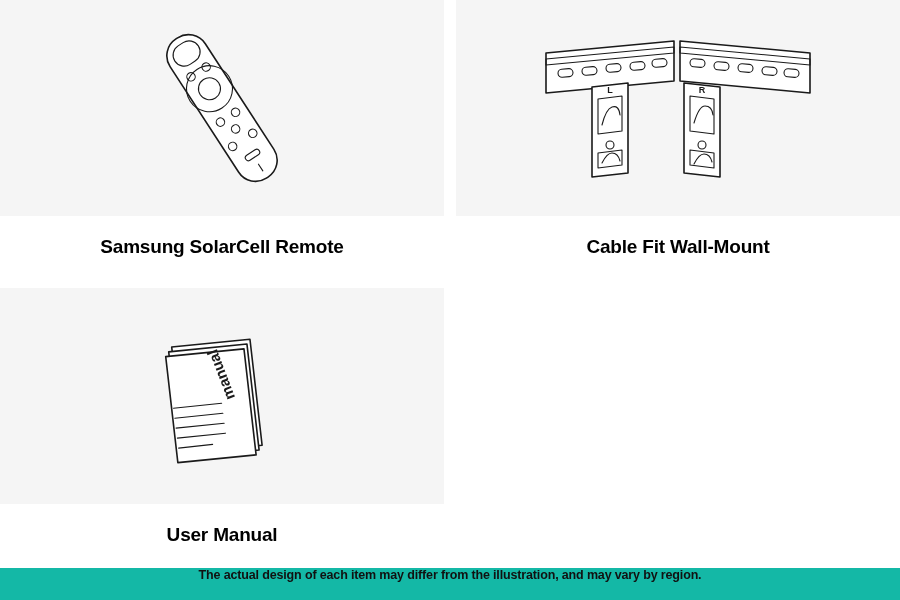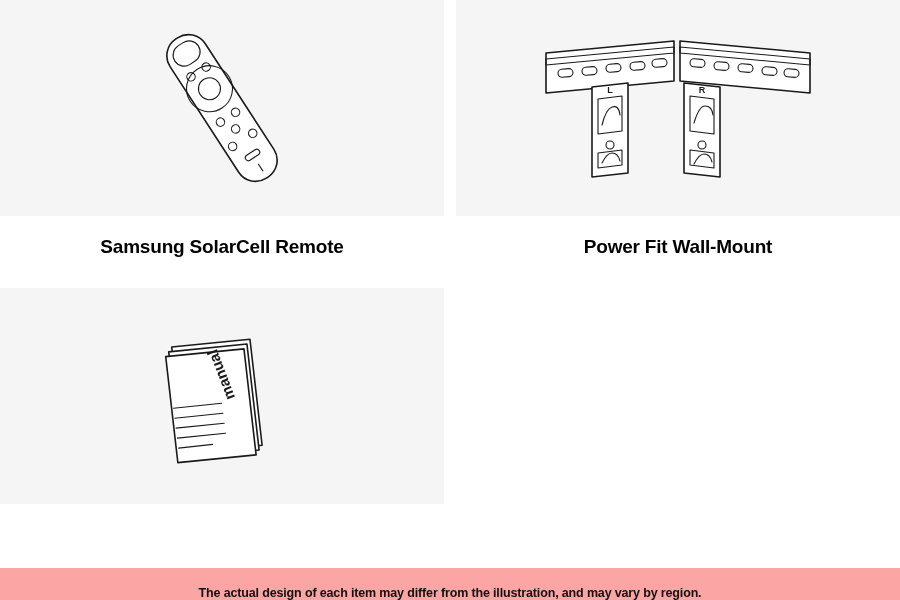--- a/index.html
+++ b/index.html
@@ -55,23 +55,23 @@
     color: #000000;
     letter-spacing: -0.2px;
     text-align: left;
   }
   .footer {
     position: absolute;
     left: 0;
     bottom: 0;
     width: 900px;
     height: 32px;
-    background: #fca5a5;
-    display: flex;
-    align-items: flex-end;
+    background: #14b8a6;
+    display: flex;
+    align-items: flex-start;
     justify-content: center;
   }
   .footer-text {
     font-size: 12.5px;
     font-weight: bold;
     color: #111111;
     letter-spacing: -0.15px;
   }
   svg {
     display: block;
@@ -166,21 +166,21 @@
             <polygon class="fillw" points="156,70 192,74 192,164 156,160"></polygon>
             <polygon class="ln-thin" points="162,83 186,86 186,121 162,118"></polygon>
             <path class="ln-thin" d="M166 110 q5 -17 11 -17 q7 0 8 9"></path>
             <circle class="ln-thin" cx="174" cy="132" r="4"></circle>
             <polygon class="ln-thin" points="162,137 186,140 186,155 162,152"></polygon>
             <path class="ln-thin" d="M166 151 q5 -10 10 -10 q6 0 8 8"></path>
             <text x="174" y="80" font-family="'Liberation Sans', sans-serif" font-size="9" font-weight="bold" fill="#1a1a1a" text-anchor="middle">R</text>
           </g>
         </svg>
       </div>
-      <div class="caption">Power Fit Wall-Mount</div>
+      <div class="caption">Cable Fit Wall-Mount</div>
     </div>
 
     <div class="cell">
       <div class="thumb">
         <svg width="200" height="190" viewBox="0 0 200 190">
           <g transform="rotate(-13 100 95)">
 
             <polygon class="fillw" points="62,36 140,46 128,152 50,142"></polygon>
             <polygon class="fillw" points="58,40 136,50 124,156 46,146"></polygon>
 
@@ -193,20 +193,21 @@
             <g class="ln-thin">
               <line x1="50" y1="96" x2="98" y2="102"></line>
               <line x1="49" y1="106" x2="97" y2="112"></line>
               <line x1="48" y1="116" x2="96" y2="122"></line>
               <line x1="47" y1="126" x2="95" y2="132"></line>
               <line x1="46" y1="136" x2="80" y2="140"></line>
             </g>
           </g>
         </svg>
       </div>
+      <div class="caption">User Manual</div>
     </div>
 
 
   </div>
 
   <div class="footer">
     <span class="footer-text">The actual design of each item may differ from the illustration, and may vary by region.</span>
   </div>
 
 </div>

